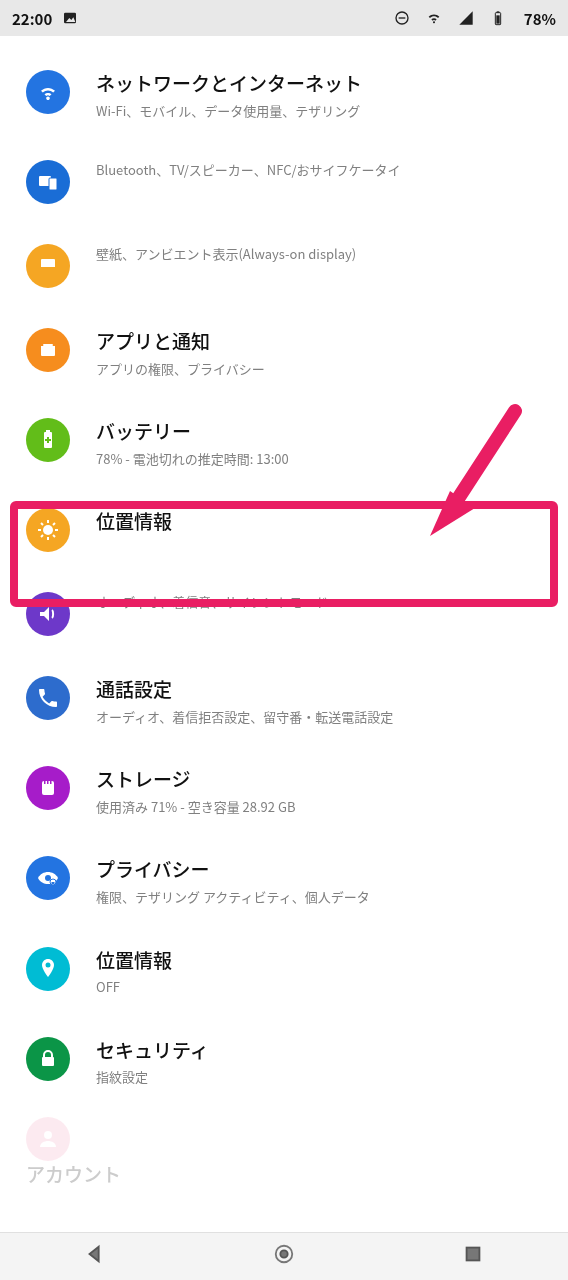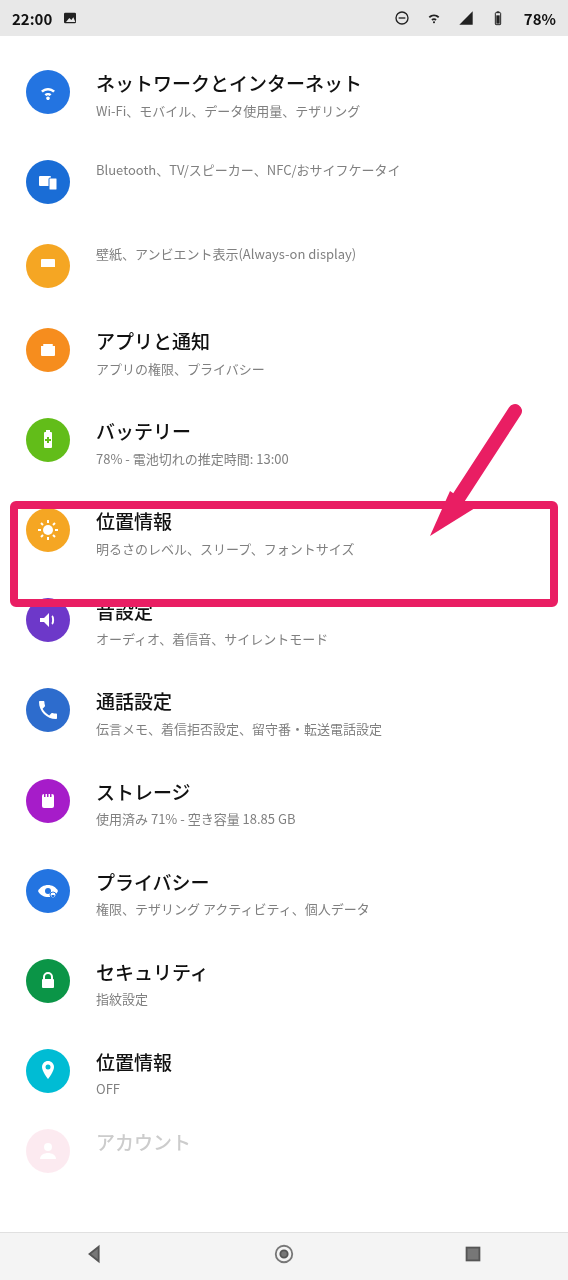--- a/index.html
+++ b/index.html
@@ -198,108 +198,106 @@
             <line x1="19" y1="12" x2="22" y2="12"></line>
             <line x1="5" y1="5" x2="7" y2="7"></line>
             <line x1="17" y1="17" x2="19" y2="19"></line>
             <line x1="5" y1="19" x2="7" y2="17"></line>
             <line x1="17" y1="7" x2="19" y2="5"></line>
           </g>
         </svg>
     </div>
     <div class="text-wrap">
       <div class="title">位置情報</div>
-      <div class="subtitle">明るさのレベル、スリープ、フォントサイズ</div>
     </div>
   </div>
 
   <div class="setting-item">
     <div class="icon-wrap bg-purple">
       <svg viewBox="0 0 24 24">
           <path d="M4 10v4h4l5 5V5L8 10H4z" fill="#fff"></path>
           <path d="M16 8c1.5 1 1.5 7 0 8" stroke="#fff" stroke-width="2" fill="none"></path>
         </svg>
     </div>
     <div class="text-wrap">
-      <div class="title">音設定</div>
       <div class="subtitle">オーディオ、着信音、サイレントモード</div>
     </div>
   </div>
 
   <div class="setting-item">
     <div class="icon-wrap bg-blued">
       <svg viewBox="0 0 24 24">
           <path d="M6.6 10.8c1.4 2.8 3.8 5.2 6.6 6.6l2.2-2.2c.3-.3.7-.4 1-.2 1.1.4 2.3.6 3.6.6.6 0 1 .4 1 1V20c0 .6-.4 1-1 1C10.6 21 3 13.4 3 4c0-.6.4-1 1-1h3.4c.6 0 1 .4 1 1 0 1.3.2 2.5.6 3.6.1.3 0 .7-.2 1l-2.2 2.2z" fill="#fff"></path>
         </svg>
     </div>
     <div class="text-wrap">
       <div class="title">通話設定</div>
-      <div class="subtitle">伝言メモ、着信拒否設定、留守番・転送電話設定</div>
+      <div class="subtitle">オーディオ、着信拒否設定、留守番・転送電話設定</div>
     </div>
   </div>
 
   <div class="setting-item">
     <div class="icon-wrap bg-magenta">
       <svg viewBox="0 0 24 24">
           <rect x="6" y="5" width="12" height="14" rx="2" fill="#fff"></rect>
           <g fill="#a61cc9">
             <rect x="8" y="5" width="1.5" height="3"></rect>
             <rect x="11" y="5" width="1.5" height="3"></rect>
             <rect x="14" y="5" width="1.5" height="3"></rect>
           </g>
         </svg>
     </div>
     <div class="text-wrap">
       <div class="title">ストレージ</div>
-      <div class="subtitle">使用済み 71% - 空き容量 18.85 GB</div>
+      <div class="subtitle">使用済み 71% - 空き容量 28.92 GB</div>
     </div>
   </div>
 
   <div class="setting-item">
     <div class="icon-wrap bg-bluepriv">
       <svg viewBox="0 0 24 24">
           <path d="M2 12c2-4 6-6 10-6s8 2 10 6c-2 4-6 6-10 6s-8-2-10-6z" fill="#fff"></path>
           <circle cx="12" cy="12" r="3" fill="#2374e1"></circle>
           <circle cx="17" cy="16" r="3" fill="#fff" stroke="#2374e1"></circle>
           <rect x="15.5" y="16" width="3" height="2" fill="#2374e1"></rect>
         </svg>
     </div>
     <div class="text-wrap">
       <div class="title">プライバシー</div>
       <div class="subtitle">権限、テザリング アクティビティ、個人データ</div>
     </div>
   </div>
 
   <div class="setting-item">
+    <div class="icon-wrap bg-teal">
+      <svg viewBox="0 0 24 24">
+          <path d="M12 2c-3.3 0-6 2.7-6 6 0 4.5 6 12 6 12s6-7.5 6-12c0-3.3-2.7-6-6-6z" fill="#fff"></path>
+          <circle cx="12" cy="8" r="2.5" fill="#00bcd4"></circle>
+        </svg>
+    </div>
+    <div class="text-wrap">
+      <div class="title">位置情報</div>
+      <div class="subtitle">OFF</div>
+    </div>
+  </div>
+
+  <div class="setting-item">
     <div class="icon-wrap bg-darkgreen">
       <svg viewBox="0 0 24 24">
           <rect x="6" y="10" width="12" height="9" rx="1" fill="#fff"></rect>
           <path d="M8 10V8c0-2.2 1.8-4 4-4s4 1.8 4 4v2" fill="none" stroke="#fff" stroke-width="2"></path>
         </svg>
     </div>
     <div class="text-wrap">
       <div class="title">セキュリティ</div>
       <div class="subtitle">指紋設定</div>
     </div>
   </div>
 
-  <div class="setting-item">
-    <div class="icon-wrap bg-teal">
-      <svg viewBox="0 0 24 24">
-          <path d="M12 2c-3.3 0-6 2.7-6 6 0 4.5 6 12 6 12s6-7.5 6-12c0-3.3-2.7-6-6-6z" fill="#fff"></path>
-          <circle cx="12" cy="8" r="2.5" fill="#00bcd4"></circle>
-        </svg>
-    </div>
-    <div class="text-wrap">
-      <div class="title">位置情報</div>
-      <div class="subtitle">OFF</div>
-    </div>
-  </div>
-
-  <div class="setting-item faded" style="padding-top:10px;padding-bottom:0;">
+  <div class="setting-item faded" style="padding-top:10px;padding-bottom:0;flex-direction:column;">
     <div class="icon-wrap bg-pink">
       <svg viewBox="0 0 24 24">
           <circle cx="12" cy="8" r="4" fill="#fff"></circle>
           <path d="M4 20c0-4 4-6 8-6s8 2 8 6" fill="#fff"></path>
         </svg>
     </div>
     <div class="text-wrap">
       <div class="title">アカウント</div>
     </div>
   </div>

